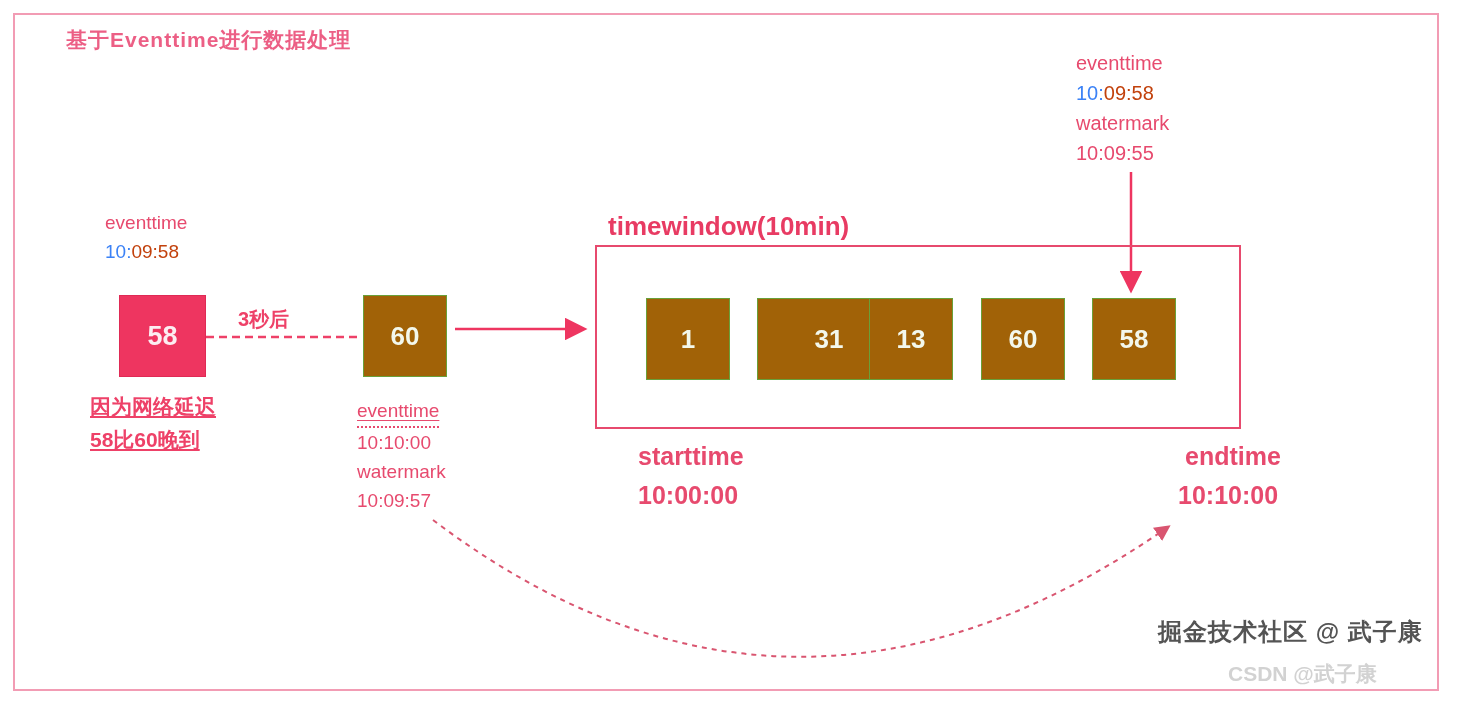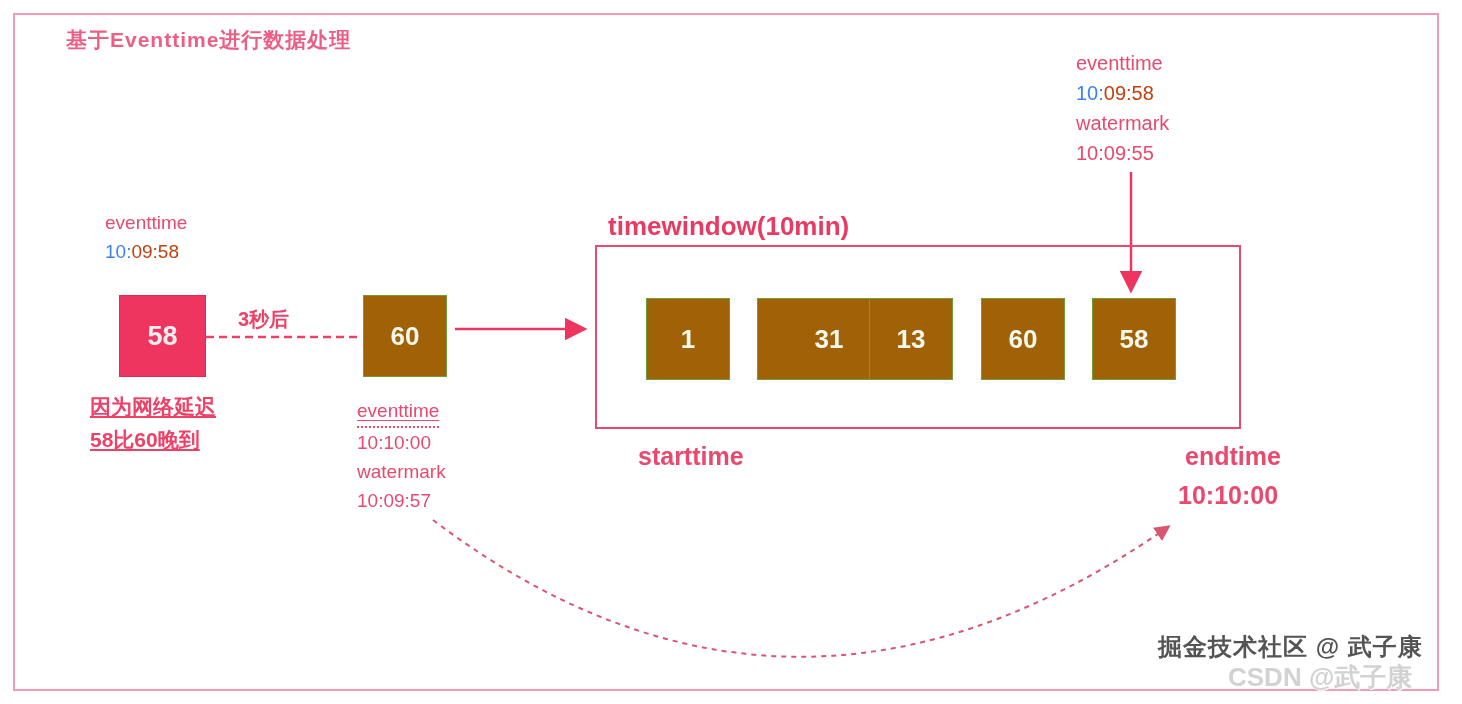--- a/index.html
+++ b/index.html
@@ -35,25 +35,25 @@
   .window-title{position:absolute;font-size:26px;font-weight:700;color:#e83b63;margin-top:23px;}
   .window-rect{position:absolute;left:595px;top:245px;width:642px;height:180px;border:2px solid #e74a6e;}
   .time-block{position:absolute;font-size:25px;font-weight:600;color:#e74a6e;line-height:39px;}
   .indent{padding-left:7px;}
   .u-wavy{
     display:inline-block;text-decoration:underline;text-underline-offset:3px;
     border-bottom:2px dotted #e74a6e;padding-bottom:1px;
   }
   .svg-overlay{position:absolute;left:0;top:0;width:1462px;height:704px;pointer-events:none;}
   .wm-back{
-    position:absolute;left:1228px;top:660px;font-size:26px;font-weight:700;
+    position:absolute;left:1228px;top:660px;font-size:21px;font-weight:700;
     color:#d2d2d2;text-shadow:1px 1px 0 #ffffff;white-space:nowrap;
   }
   .wm-front{
-    position:absolute;left:1158px;top:631px;font-size:24px;font-weight:700;
+    position:absolute;left:1158px;top:616px;font-size:24px;font-weight:700;
     color:#545454;text-shadow:2px 2px 1px #ffffff,-1px -1px 0 #ffffff;white-space:nowrap;
     letter-spacing:1px;
   }
 </style>
 </head>
 <body>
 
 <div class="canvas">
 
   <div class="frame"></div>
@@ -103,20 +103,21 @@
   <div class="window-rect"></div>
 
   <div class="event-box green-box" style="left:646px;top:298px;">1</div>
   <div class="event-box green-box" style="left:757px;top:298px;padding-left:30px;">31</div>
   <div class="event-box green-box" style="left:869px;top:298px;">13</div>
   <div class="event-box green-box" style="left:981px;top:298px;">60</div>
   <div class="event-box green-box" style="left:1092px;top:298px;">58</div>
 
   <div class="time-block" style="left:600px;top:437px;margin-left:38px;">
     <div>starttime</div>
+    <div>10:00:00</div>
   </div>
 
   <div class="time-block" style="left:1178px;top:437px;">
     <div class="indent">endtime</div>
     <div>10:10:00</div>
   </div>
 
   <div class="info-block" style="left:1076px;top:48px;font-size:20px;line-height:30px;">
     <div>eventtime</div>
     <div><span class="pink">10:</span><span class="yellow">09:58</span></div>

